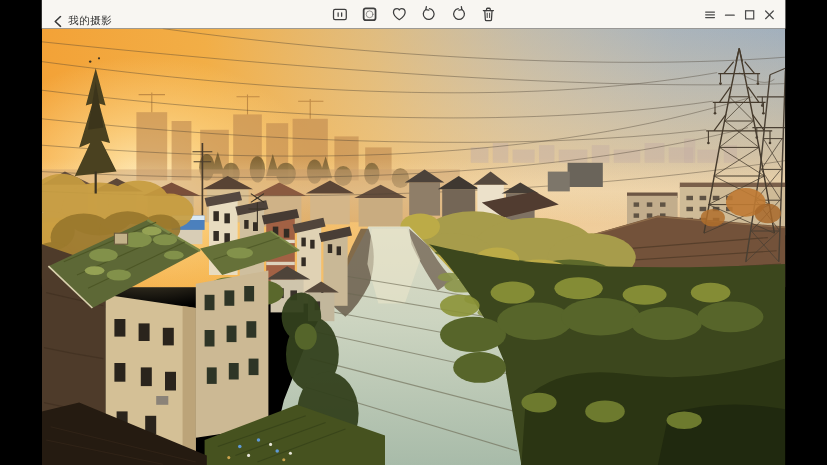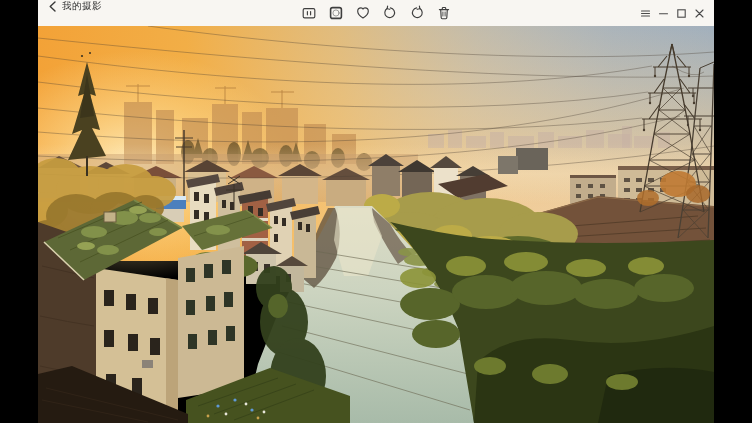--- a/index.html
+++ b/index.html
@@ -5,21 +5,21 @@
   html,body{margin:0;padding:0;background:#000;}
   body{width:752px;height:423px;overflow:hidden;position:relative;
        font-family:"Liberation Sans",sans-serif;}
   .screen{position:absolute;inset:0;background:#000;}
   .letterbox{position:absolute;top:0;bottom:0;background:#000;}
   .letterbox.left{left:0;width:38px;}
   .letterbox.right{right:0;width:38px;}
   .app{position:absolute;left:38px;top:0;width:676px;height:423px;
        display:flex;flex-direction:column;background:#000;}
   .titlebar{height:26px;flex:0 0 26px;background:#f8f6f2;position:relative;
-            display:flex;align-items:flex-start;}
+            display:flex;align-items:flex-end;}
   .back{display:flex;align-items:center;gap:5px;margin-left:10px;
         background:none;border:none;padding:0;color:#303030;cursor:default;}
   .back-label{font-size:9.5px;color:#303030;letter-spacing:.5px;}
   .toolbar{position:absolute;left:50%;top:0;height:26px;transform:translateX(-50%);
            display:flex;align-items:center;gap:10px;}
   .tb-btn,.wc-btn{background:none;border:none;padding:0;display:flex;
            align-items:center;justify-content:center;cursor:default;}
   .tb-btn{width:17px;height:17px;}
   .wc-btn{width:14px;height:14px;}
   .win-controls{position:absolute;right:8px;top:0;height:26px;

